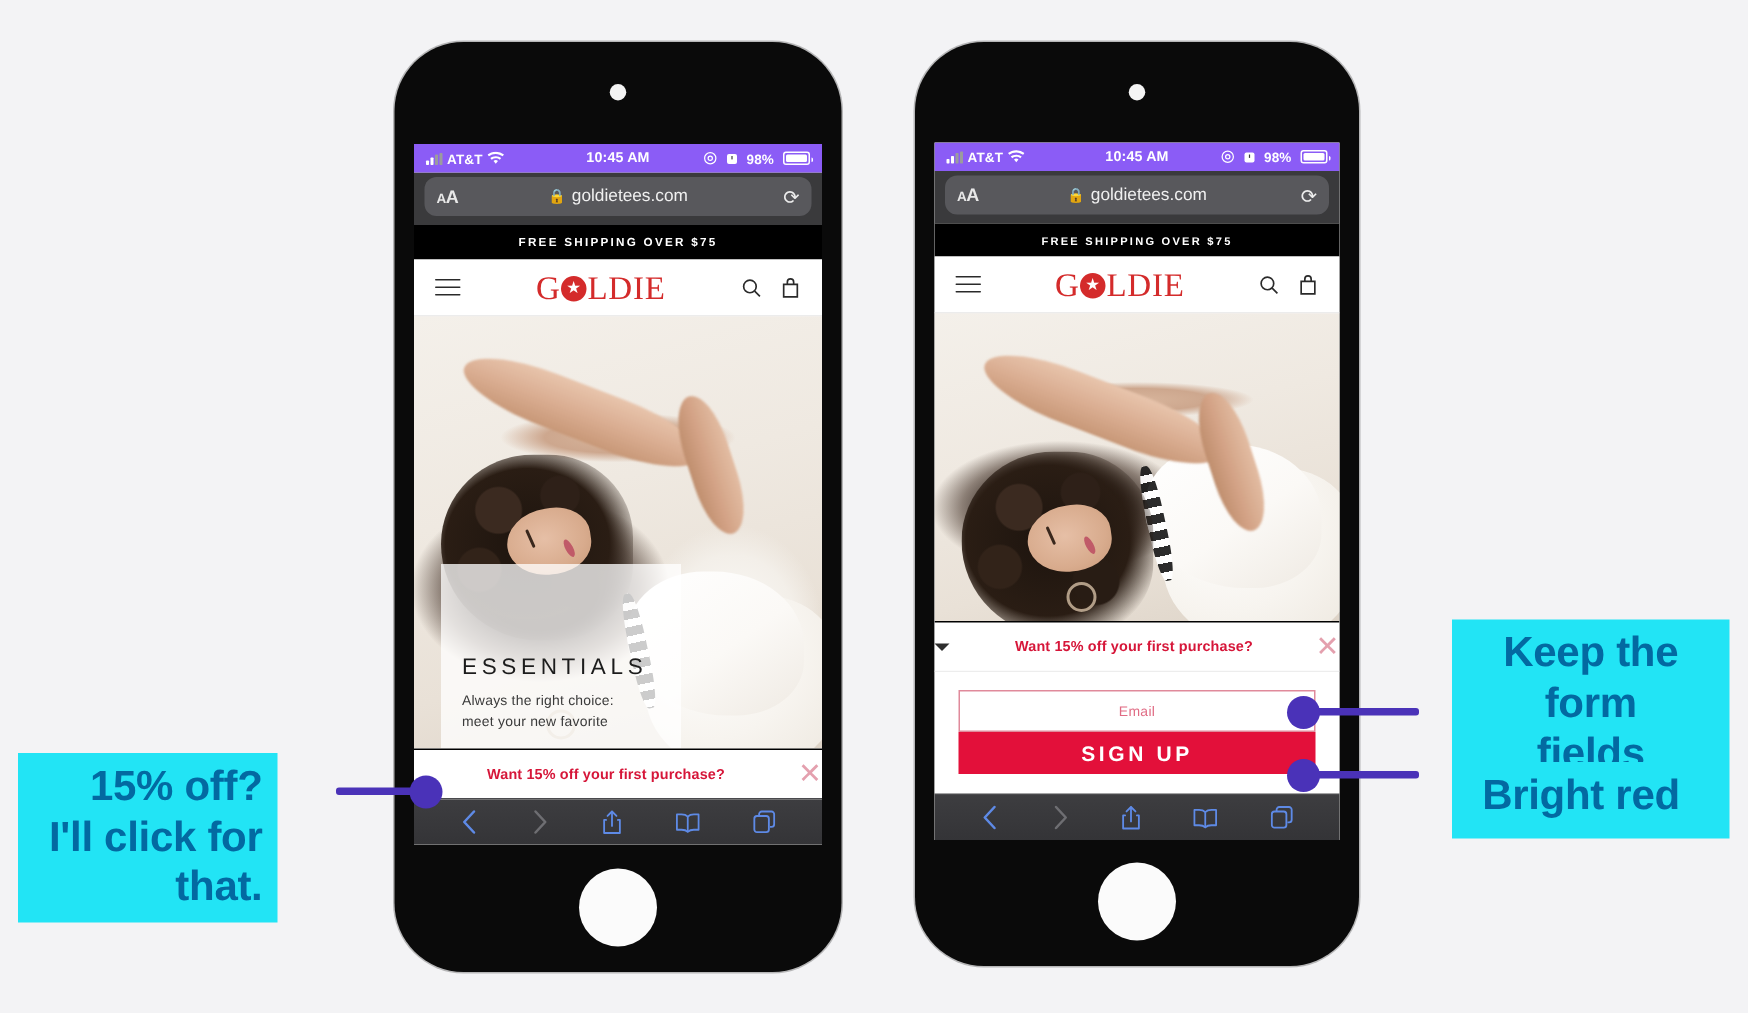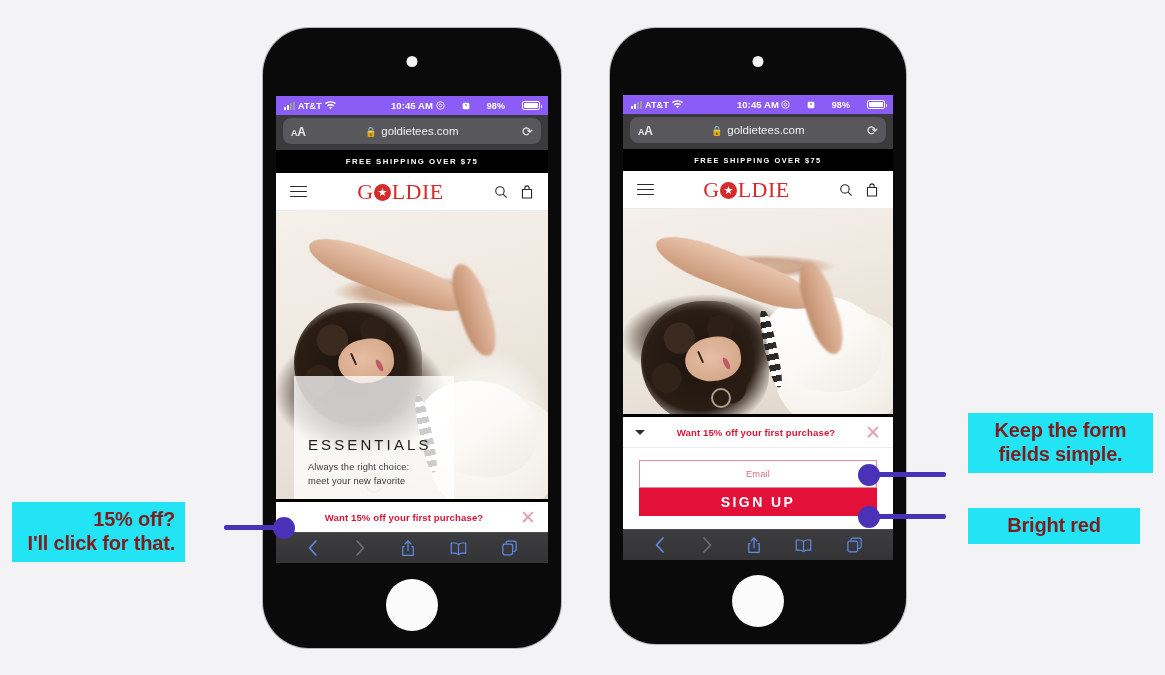--- a/index.html
+++ b/index.html
@@ -61,21 +61,21 @@
     font-weight: bold;
     letter-spacing: 0.1px;
     position: relative;
   }
   .sb-left { display: flex; align-items: center; gap: 3px; }
   .sb-center {
     position: absolute; left: 0; right: 0;
     text-align: center; font-size: 9.5px; font-weight: bold;
   }
   .sb-right {
-    margin-left: auto; display: flex; align-items: center; gap: 17px;
+    margin-left: auto; display: flex; align-items: center; gap: 6px;
     position: relative; z-index: 2;
   }
   .sig-bars { display: flex; align-items: flex-end; gap: 1px; height: 8px; }
   .sig-bars i { width: 2px; background: #fff; display: block; border-radius: 0.5px; }
   .sig-bars i:nth-child(1) { height: 3px; }
   .sig-bars i:nth-child(2) { height: 5px; }
   .sig-bars i:nth-child(3) { height: 7px; background: #9b9b9e; }
   .sig-bars i:nth-child(4) { height: 8px; background: #9b9b9e; }
   .batt {
     width: 18px; height: 8.5px; border: 1px solid #fff;
@@ -277,23 +277,23 @@
     color: #3a3a3a;
     line-height: 1.45;
     letter-spacing: 0.15px;
   }
 
   
   .promo-bar {
     background: #fff;
     display: flex;
     align-items: center;
-    padding: 0 12px;
+    padding: 0 0;
     height: 33px;
-    border-top: 3px solid #000000;
+    border-top: 1px solid #000000;
     position: relative;
     justify-content: flex-end;
   }
   .promo-text {
     flex: 1;
     text-align: center;
     color: #d61639;
     font-size: 9.6px;
     font-weight: bold;
     letter-spacing: 0.1px;
@@ -348,22 +348,22 @@
   }
   .safari-toolbar svg { display: block; }
   .tb-act { color: #5e8ae6; }
   .tb-dis { color: #6e6e72; }
 
   
   .callout {
     position: absolute;
     background: #22e4f5;
     padding: 5px 10px 7px 10px;
-    color: #7f1d1d;
-    font-size: 20px;
+    color: #0369a1;
+    font-size: 28px;
     font-weight: bold;
     line-height: 1.2;
     letter-spacing: -0.2px;
   }
   .callout.right-align { text-align: right; }
   .callout.center-align { text-align: center; }
 
   .co-1 { left: 12px; top: 502px; width: 173px; }
   .co-2 { left: 968px; top: 413px; width: 185px; }
   .co-3 { left: 968px; top: 508px; width: 172px; }

